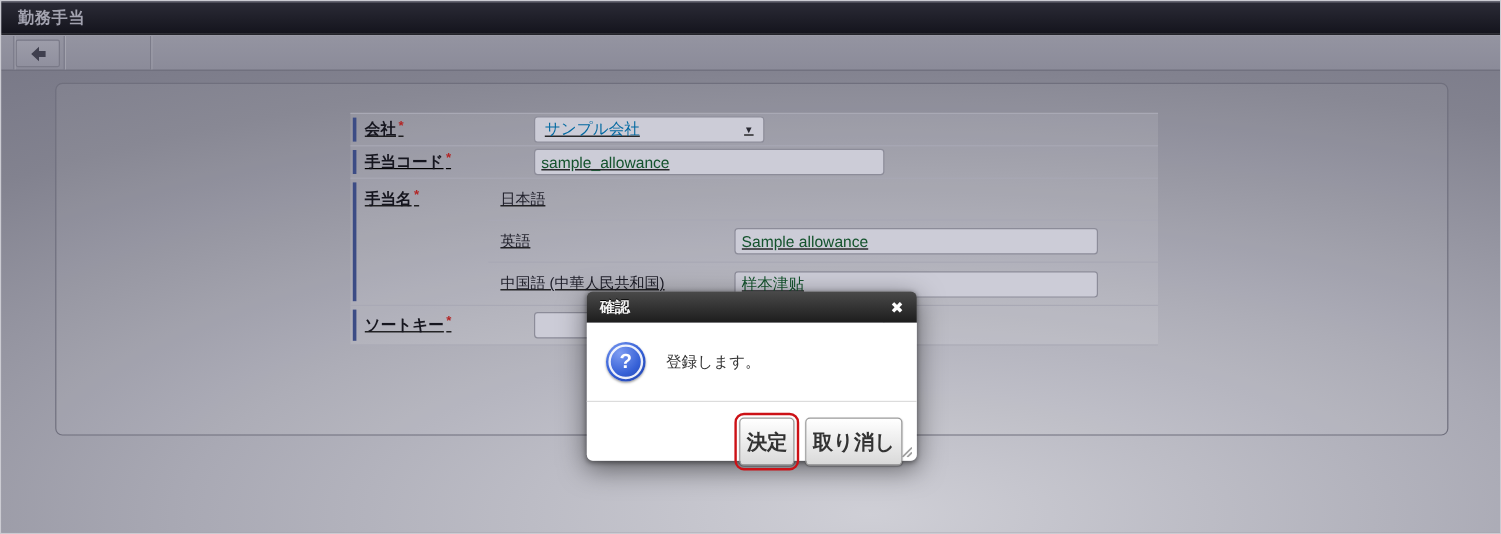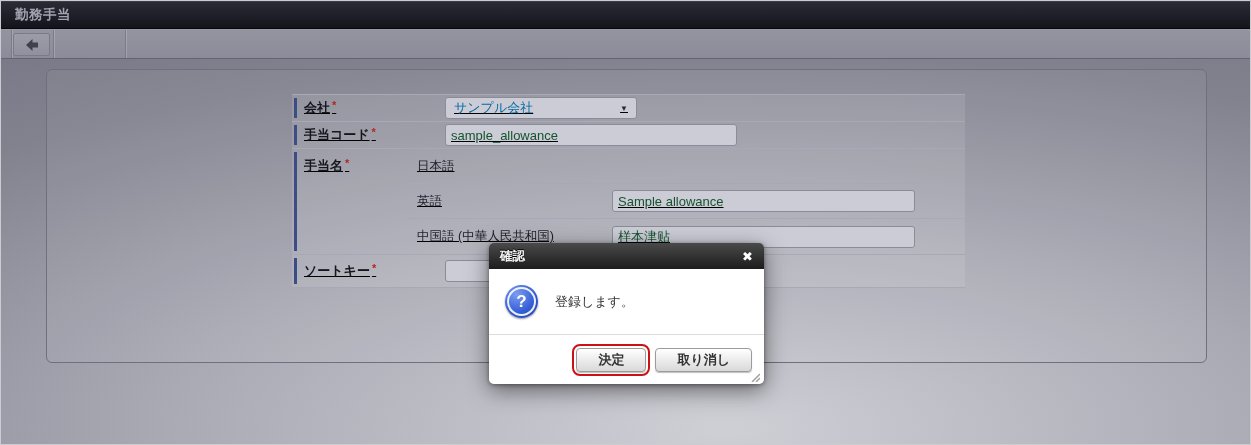--- a/index.html
+++ b/index.html
@@ -76,21 +76,21 @@
   .dlg-msg { height:65px; display:flex; align-items:center; gap:17px; padding:0 16px; }
   .q-icon { position:relative; width:33px; height:33px; border-radius:50%; flex:0 0 auto;
     background:radial-gradient(circle at 35% 28%, #7d9cf2 0%, #3560d6 55%, #1c3aa0 100%);
     box-shadow:0 1px 2px rgba(0,0,0,.4); display:flex; align-items:center; justify-content:center; }
   .q-icon::after { content:""; position:absolute; inset:2px; border:2px solid rgba(255,255,255,.9);
     border-radius:50%; }
   .q-mark { color:#fff; font-size:17px; font-weight:bold; position:relative; z-index:1; }
   .dlg-text { font-size:13px; color:#333; }
   .dlg-foot { position:relative; height:50px; border-top:1px solid #dcdcdc;
     padding:13px 12px 0; display:flex; justify-content:flex-end; gap:9px; }
-  .btn { height:24px; padding:0 21px; font-size:13px; font-weight:bold; color:#333;
+  .btn { height:40px; padding:0 5px; font-size:17px; font-weight:bold; color:#333;
     background:linear-gradient(#ffffff,#d9d9d9); border:1px solid #9b9b9b; border-radius:4px;
     box-shadow:0 1px 1px rgba(0,0,0,.25); cursor:pointer; font-family:inherit; }
   .annotated { outline:2px solid #cc1116; outline-offset:2px; }
   .resize-handle { position:absolute; right:4px; bottom:4px; width:12px; height:12px; cursor:nwse-resize; }
 </style>
 </head>
 <body>
 
 <div class="screen">
 

